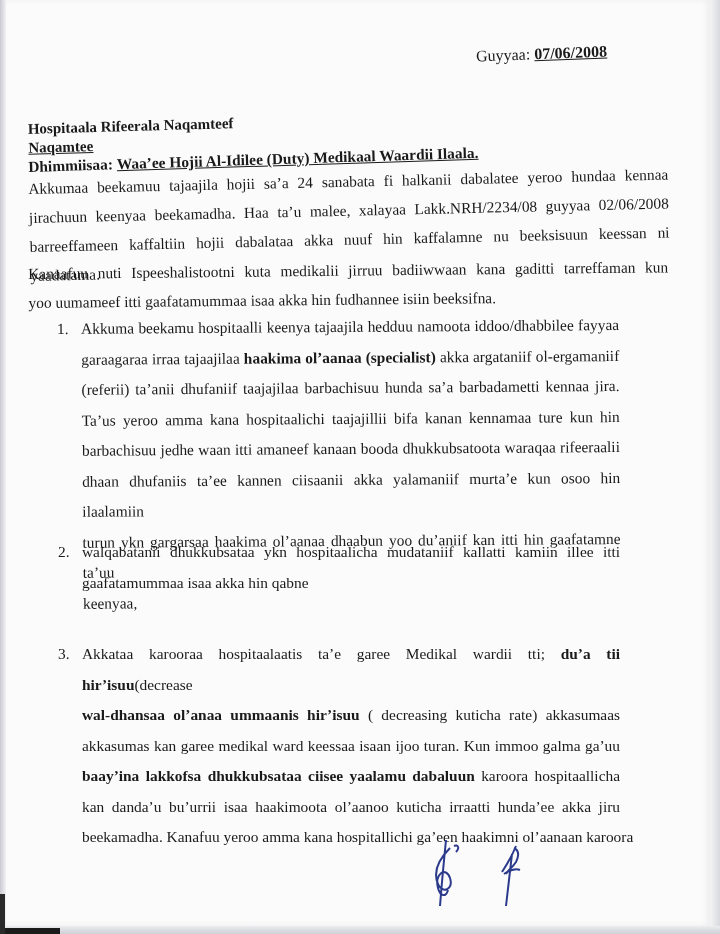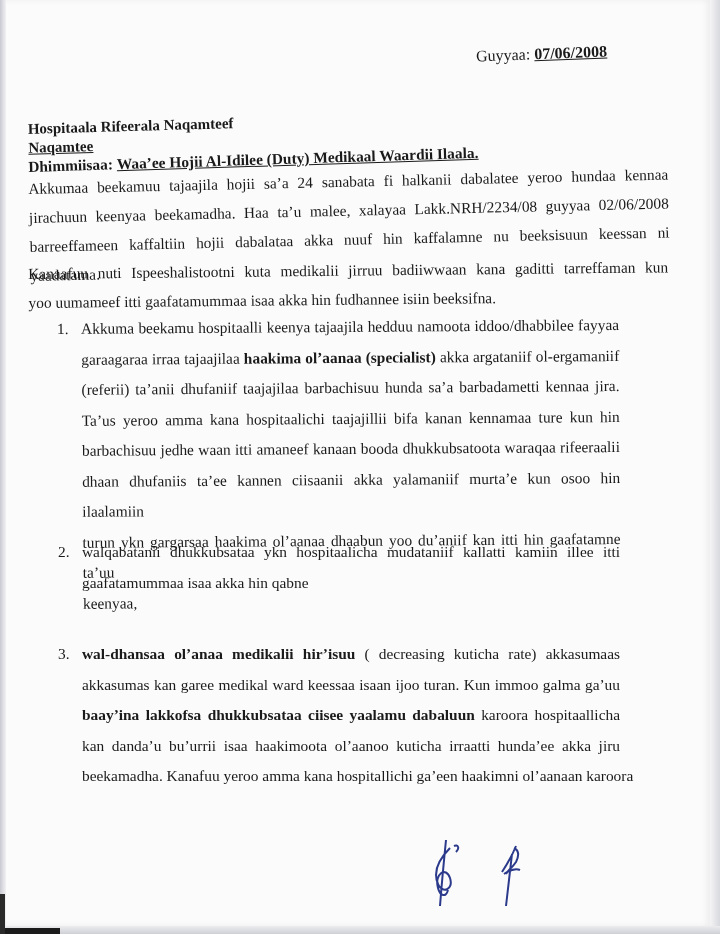--- a/index.html
+++ b/index.html
@@ -112,21 +112,22 @@
         <div class="lines">
           <span class="justify"><span>walqabatanii dhukkubsataa ykn hospitaalicha mudataniif kallatti kamiin illee itti</span></span>
           <span class="line"><span>gaafatamummaa isaa akka hin qabne</span></span>
         </div>
       </div>
   </div>
   <div class="list item3">
     <div class="item">
         <span class="num">3.</span>
         <div class="lines">
-          <span class="justify"><span class="bold">wal-dhansaa ol’anaa medikalii hir’isuu</span><span> ( decreasing kuticha rate) akkasumaas</span></span>
+          <span class="justify"><span>Akkataa karooraa hospitaalaatis ta’e garee Medikal wardii tti; </span><span class="bold">du’a tii hir’isuu</span><span>(decrease</span></span>
+          <span class="justify"><span class="bold">wal-dhansaa ol’anaa ummaanis hir’isuu</span><span> ( decreasing kuticha rate) akkasumaas</span></span>
           <span class="justify"><span>akkasumas kan garee medikal ward keessaa isaan ijoo turan. Kun immoo galma ga’uu</span></span>
           <span class="justify"><span class="bold">baay’ina lakkofsa dhukkubsataa ciisee yaalamu dabaluun</span><span> karoora hospitaallicha</span></span>
           <span class="justify"><span>kan danda’u bu’urrii isaa haakimoota ol’aanoo kuticha irraatti hunda’ee akka jiru</span></span>
           <span class="line"><span>beekamadha. Kanafuu yeroo amma kana hospitallichi ga’een haakimni ol’aanaan karoora</span></span>
         </div>
       </div>
   </div>
 
   <div class="signature">
     <svg width="130" height="70" viewBox="0 0 130 70">

